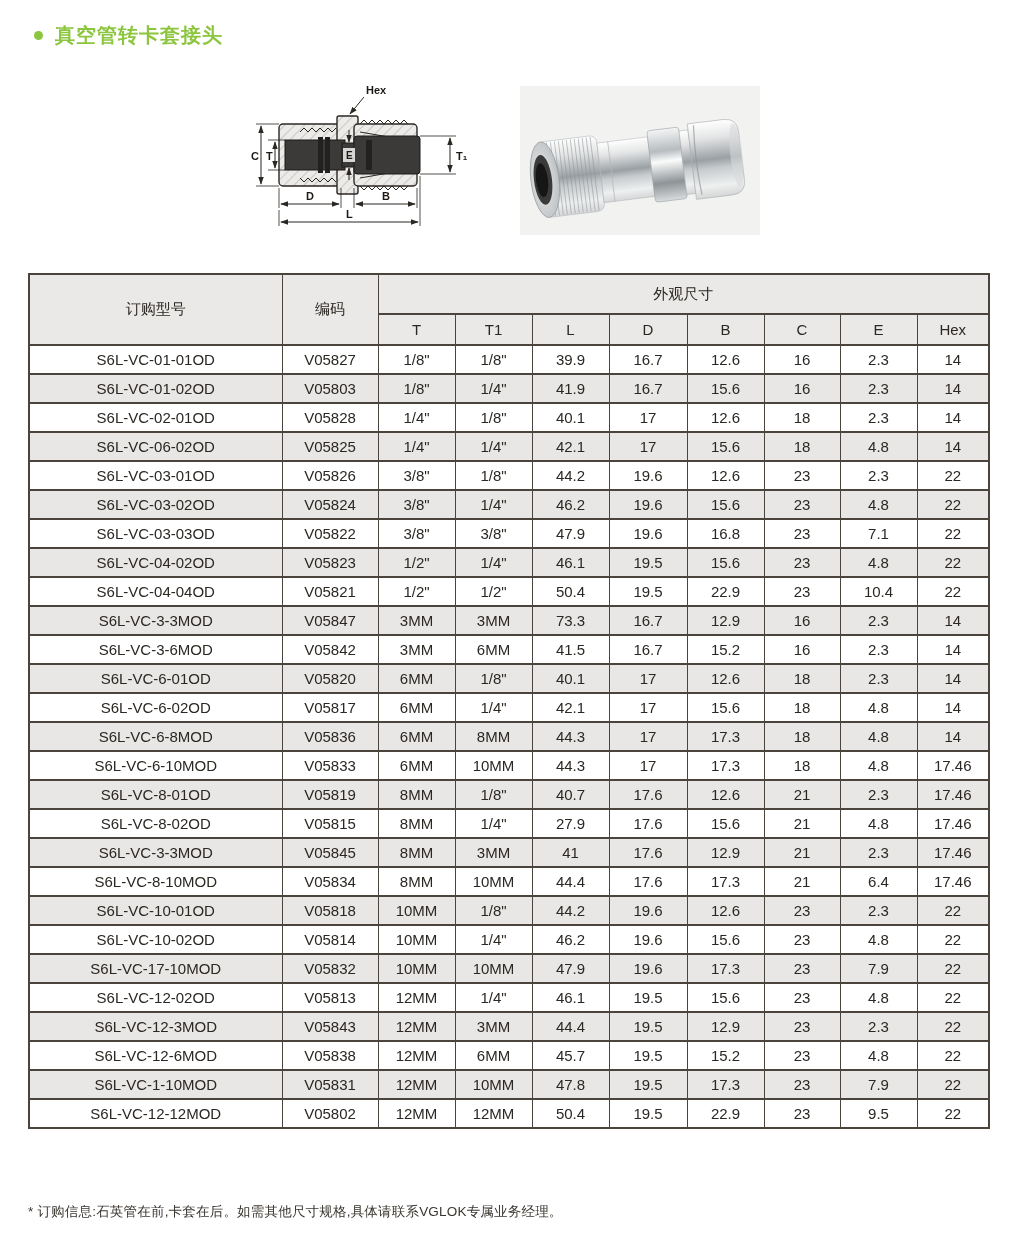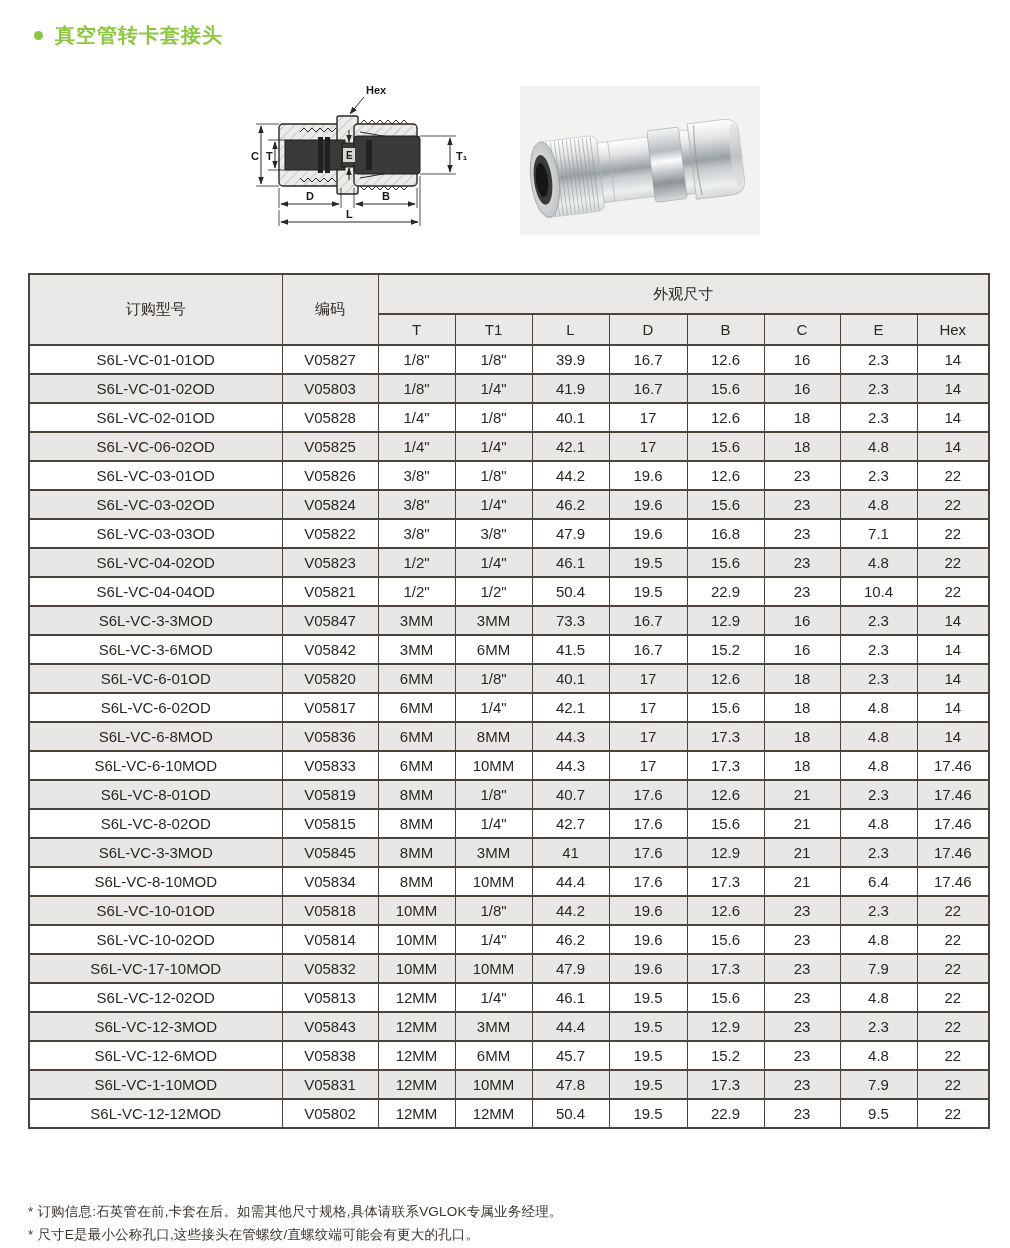--- a/index.html
+++ b/index.html
@@ -413,21 +413,21 @@
         <td>12.6</td>
         <td>21</td>
         <td>2.3</td>
         <td>17.46</td>
       </tr>
       <tr>
         <td>S6L-VC-8-02OD</td>
         <td>V05815</td>
         <td>8MM</td>
         <td>1/4"</td>
-        <td>42.7</td>
+        <td>27.9</td>
         <td>17.6</td>
         <td>15.6</td>
         <td>21</td>
         <td>4.8</td>
         <td>17.46</td>
       </tr>
       <tr class="alt">
         <td>S6L-VC-3-3MOD</td>
         <td>V05845</td>
         <td>8MM</td>
@@ -545,14 +545,13 @@
         <td>22.9</td>
         <td>23</td>
         <td>9.5</td>
         <td>22</td>
       </tr>
     </tbody>
 </table>
 
 <div class="footnotes">
   <div>* 订购信息:石英管在前,卡套在后。如需其他尺寸规格,具体请联系VGLOK专属业务经理。</div>
-  <div>* 尺寸E是最小公称孔口,这些接头在管螺纹/直螺纹端可能会有更大的孔口。</div>
 </div>
 
 </body></html>

